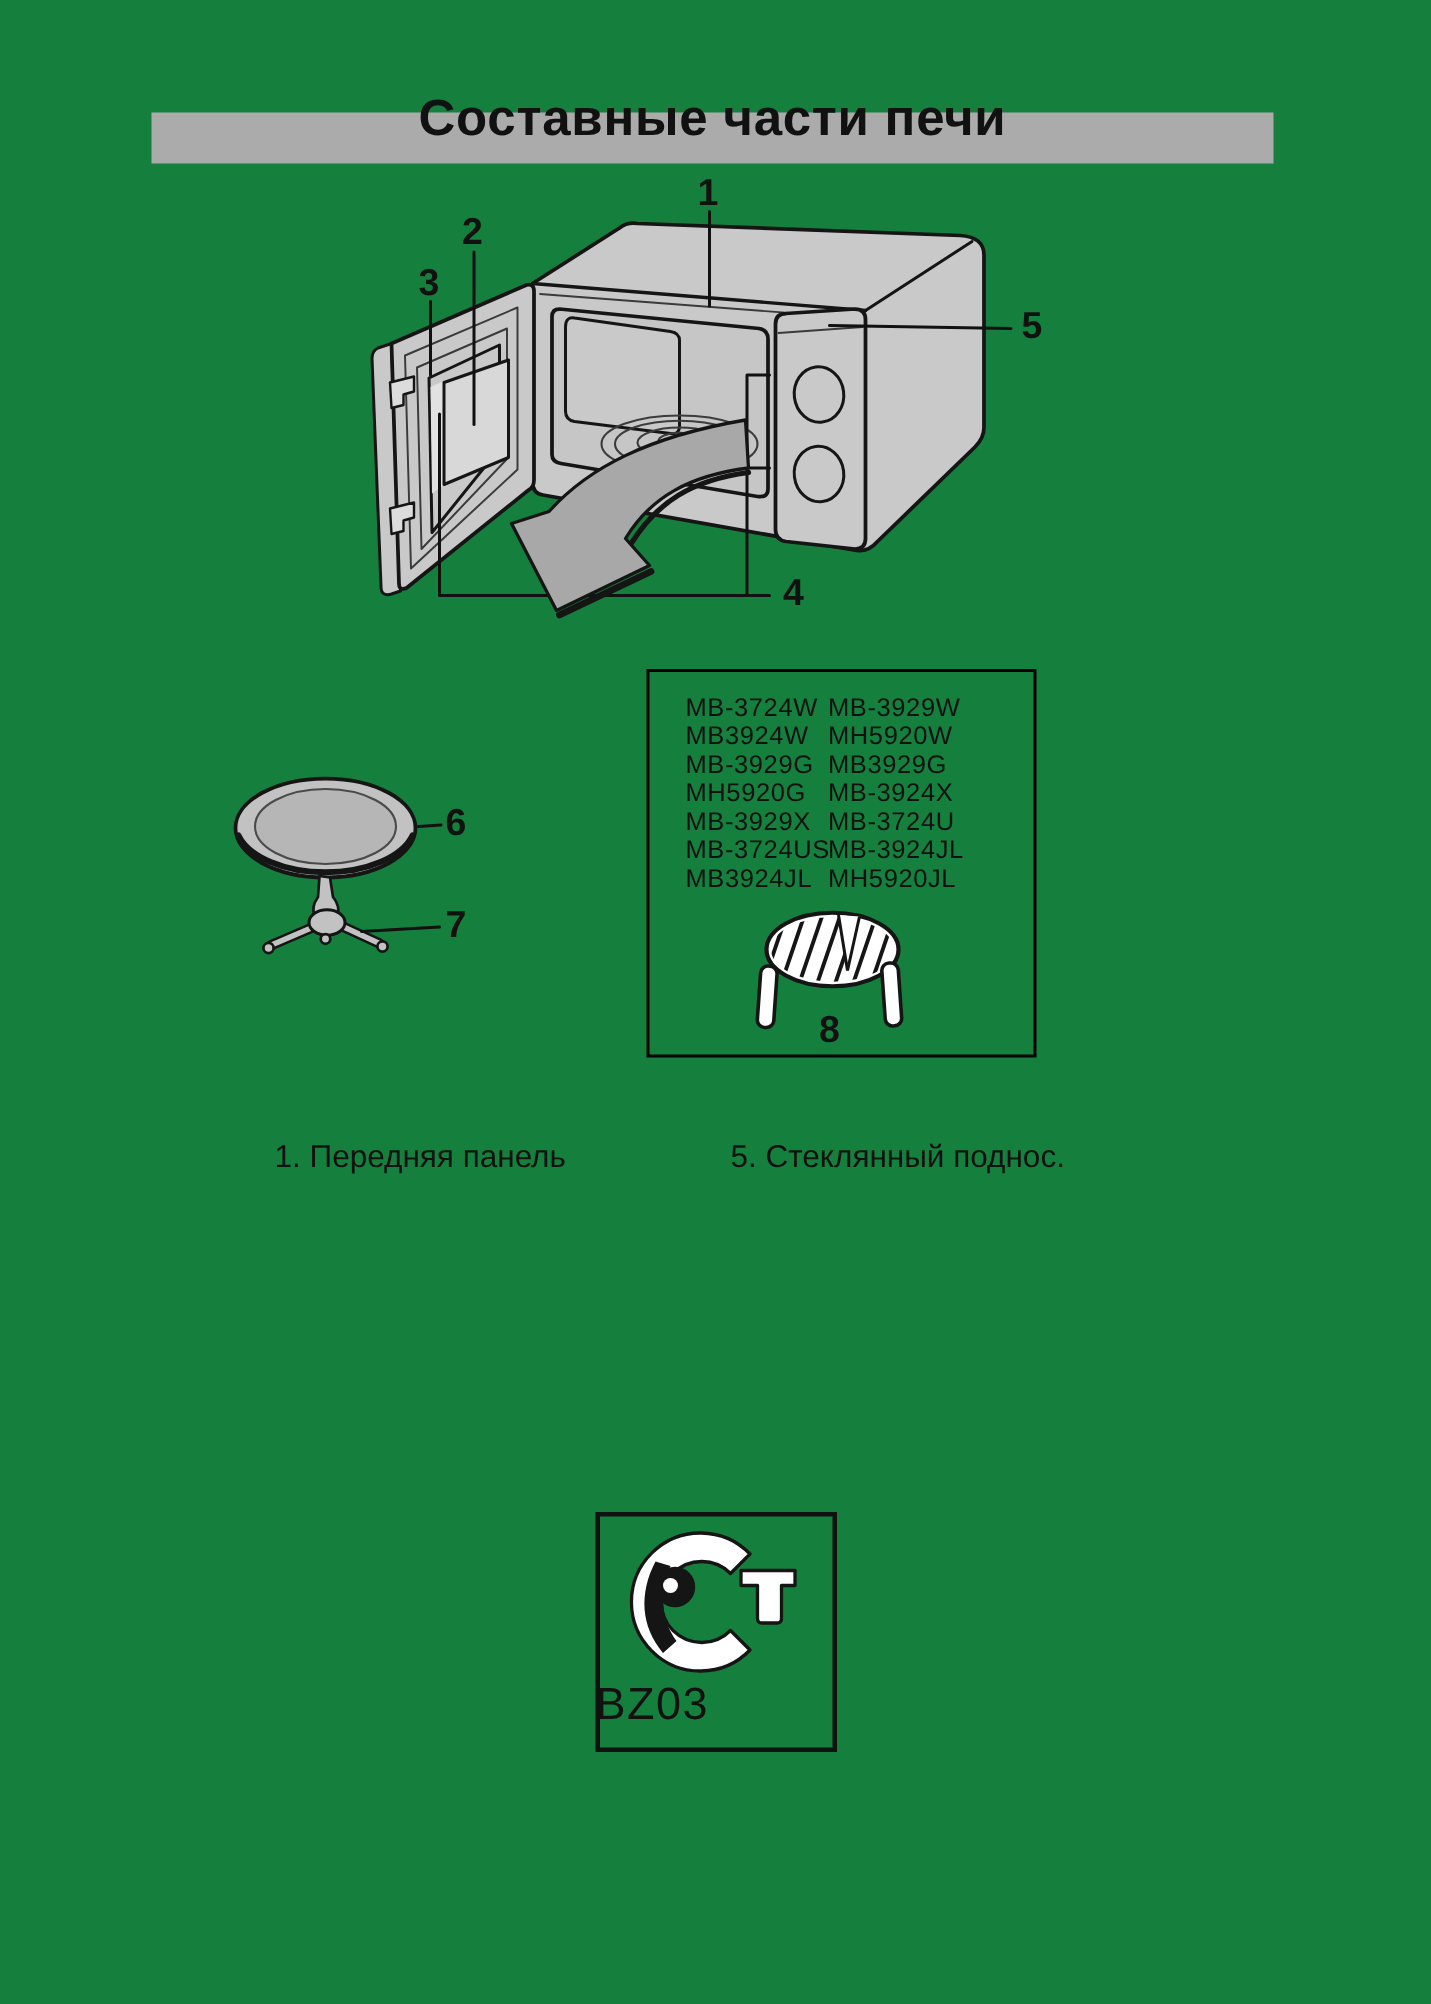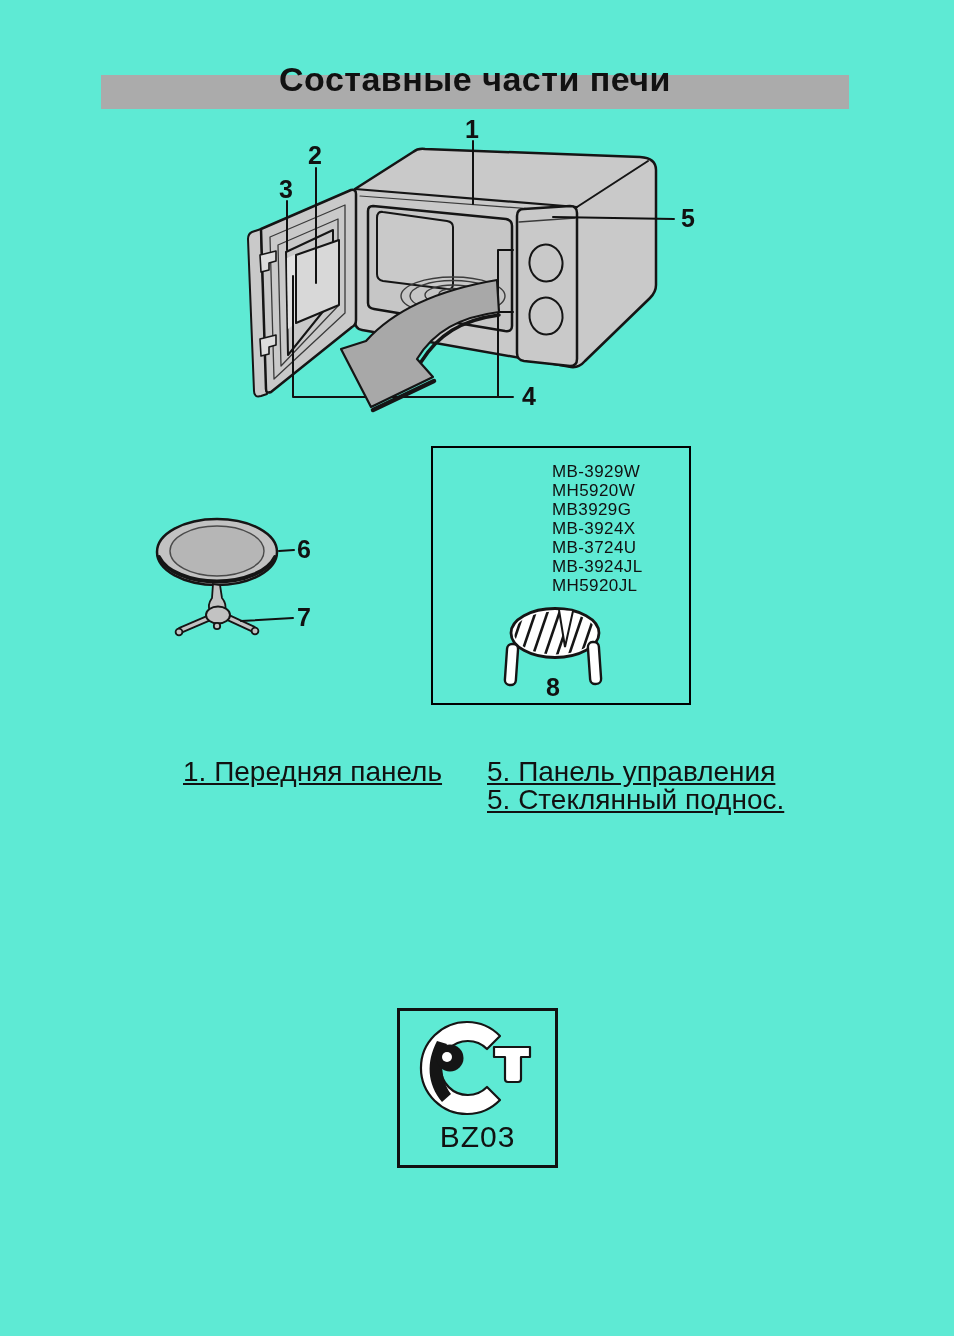--- a/index.html
+++ b/index.html
@@ -1,32 +1,32 @@
 <!DOCTYPE html>
 <html><head>
 <meta charset="utf-8">
 <style>
   html,body{margin:0;padding:0;background:#fff;}
-  #page{position:relative;width:954px;height:1336px;background:#5eead4;overflow:hidden;
+  #page{position:relative;width:954px;height:1336px;background:#15803d;overflow:hidden;
         font-family:"Liberation Sans",sans-serif;color:#111;}
   #art{position:absolute;left:0;top:0;z-index:1;}
   .t{position:absolute;z-index:3;white-space:nowrap;}
   #title-bar{position:absolute;left:101px;top:75px;width:748px;height:34px;background:#ababab;z-index:2;}
   #page-title{left:101px;top:60px;width:748px;text-align:center;font-size:34px;font-weight:bold;
               letter-spacing:0.5px;}
   .callout{font-size:25px;font-weight:bold;transform:translate(-50%,-50%);}
   #model-box{position:absolute;left:431px;top:446px;width:256px;height:255px;border:2px solid #000;z-index:2;background:transparent;}
   .modelcol{font-size:17px;line-height:19px;letter-spacing:0.4px;}
   #models-col1{left:457px;top:462px;}
   #models-col2{left:552px;top:462px;}
-  .partcol{font-size:28px;line-height:27.5px;text-decoration:underline;}
+  .partcol{font-size:21px;line-height:27.5px;}
   #parts-left{left:183px;top:758px;}
   #parts-right{left:487px;top:758px;}
   #cert-box{position:absolute;left:397px;top:1008px;width:155px;height:154px;border:3px solid #111;z-index:2;background:transparent;}
-  #cert-code{left:397px;top:1120px;width:161px;text-align:center;font-size:30px;letter-spacing:1px;}
+  #cert-code{left:397px;top:1120px;width:161px;font-size:30px;letter-spacing:1px;}
 </style>
 </head>
 <body>
 
 <div id="page">
 
   <svg id="art" width="954" height="1336" viewBox="0 0 954 1336">
 
     <g stroke-linejoin="round" stroke-linecap="round">
 
@@ -140,34 +140,42 @@
   <div class="t callout" style="left:472px;top:129px;">1</div>
   <div class="t callout" style="left:315px;top:155px;">2</div>
   <div class="t callout" style="left:286px;top:189px;">3</div>
   <div class="t callout" style="left:529px;top:396px;">4</div>
   <div class="t callout" style="left:688px;top:218px;">5</div>
   <div class="t callout" style="left:304px;top:549px;">6</div>
   <div class="t callout" style="left:304px;top:617px;">7</div>
   <div class="t callout" style="left:553px;top:687px;">8</div>
 
   <div id="model-box"></div>
+  <div id="models-col1" class="t modelcol">
+    <div>MB-3724W</div>
+    <div>MB3924W</div>
+    <div>MB-3929G</div>
+    <div>MH5920G</div>
+    <div>MB-3929X</div>
+    <div>MB-3724US</div>
+    <div>MB3924JL</div>
+  </div>
   <div id="models-col2" class="t modelcol">
     <div>MB-3929W</div>
     <div>MH5920W</div>
     <div>MB3929G</div>
     <div>MB-3924X</div>
     <div>MB-3724U</div>
     <div>MB-3924JL</div>
     <div>MH5920JL</div>
   </div>
 
   <div id="parts-left" class="t partcol">
     <div>1. Передняя панель</div>
   </div>
   <div id="parts-right" class="t partcol">
-    <div>5. Панель управления</div>
     <div>5. Стеклянный поднос.</div>
   </div>
 
   <div id="cert-box"></div>
   <div id="cert-code" class="t">BZ03</div>
 
 </div>
 
 </body></html>

